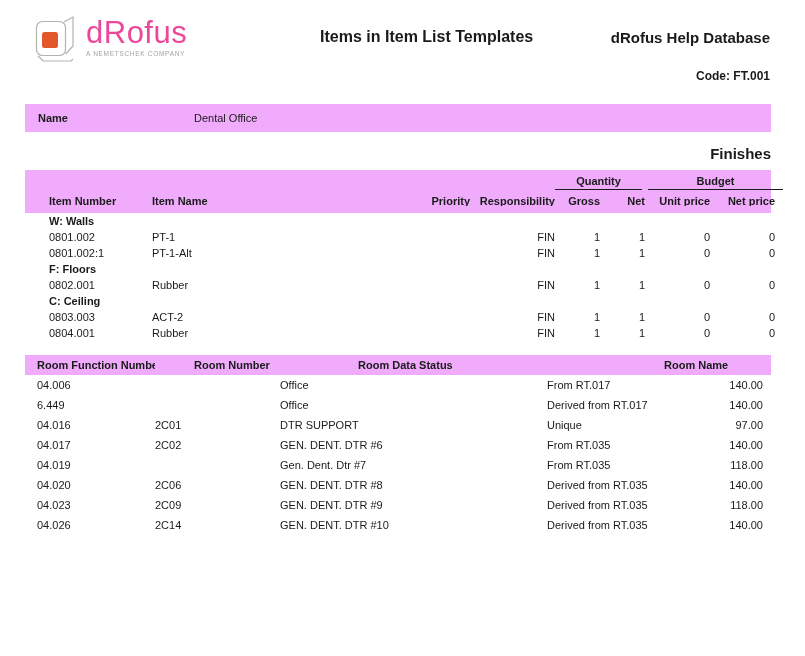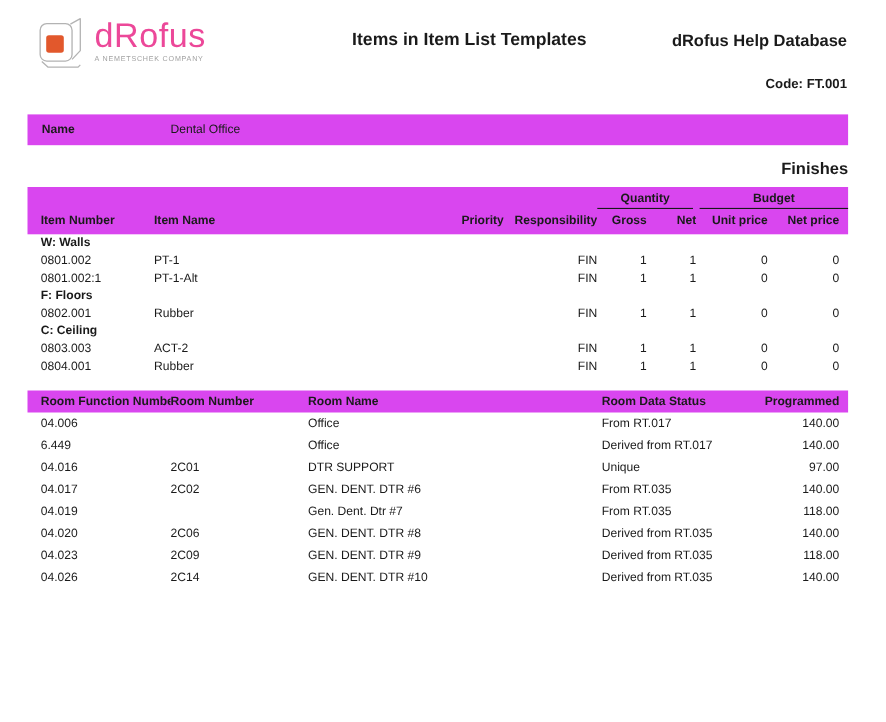--- a/index.html
+++ b/index.html
@@ -13,28 +13,28 @@
   .logo-text { margin-left:6px; margin-top:1px; }
   .brand { font-size:31px; line-height:33px; color:#ec4899; font-weight:400; letter-spacing:0.5px; }
   .tagline { font-size:6.5px; color:#a3a3a3; letter-spacing:0.7px; margin-top:1px; }
   .doc-title { position:absolute; top:28px; left:53%; transform:translateX(-50%);
     font-size:16px; font-weight:700; white-space:nowrap; }
   .db-title { position:absolute; top:29px; right:35px; font-size:15px; font-weight:700; }
   .code { position:absolute; top:69px; right:35px; font-size:12px; font-weight:700; }
 
   
   .content { position:absolute; left:25px; top:104px; width:746px; }
-  .band { background:#d946ef; }
+  .band { background:#f0abfc;gap:39px; }
   .name-band { height:28px; line-height:28px; display:flex; font-size:11px; }
   .name-band .lbl { font-weight:700; padding-left:13px; width:130px; }
   .section-title { margin-top:13px; height:19px; font-size:15px; font-weight:700; padding-left:8px;text-align:right; }
 
   
   .f-table { margin-top:6px; }
-  .f-grid { display:grid; grid-template-columns:115px 268px 50px 85px 45px 45px 65px 73px; }
+  .f-grid { display:grid; grid-template-columns:115px 268px 50px 85px 45px 45px 65px 73px;padding-left:12px; }
   .f-ghead { padding-top:3px; height:20px; }
   .gh { font-size:11px; font-weight:700; text-align:center; line-height:16px;
         border-bottom:1px solid #1a1a1a; }
   .gh.q { margin-right:3px; }
   .gh.b { margin-left:3px; }
   .f-chead { height:23px; }
   .f-chead .cell { line-height:23px; font-weight:700; }
   .cell { font-size:11px; line-height:16px; height:16px; white-space:nowrap; overflow:hidden; }
   .col1 { padding-left:12px; }
   .right { text-align:right; }
@@ -156,22 +156,22 @@
             <div class="cell right">0</div>
             <div class="cell right last">0</div>
           </div>
         </div>
     </div>
 
     <div class="rooms-table">
       <div class="band r-grid r-head">
         <div class="cell col1">Room Function Number:</div>
         <div class="cell">Room Number</div>
+        <div class="cell">Room Data Status</div>
         <div class="cell">Room Name</div>
-        <div class="cell">Room Data Status</div>
         <div class="cell right last">Programmed</div>
       </div>
       <div class="r-body">
           <div class="r-grid">
             <div class="cell col1">04.006</div>
             <div class="cell"></div>
             <div class="cell">Office</div>
             <div class="cell">From RT.017</div>
             <div class="cell right last">140.00</div>
           </div>

